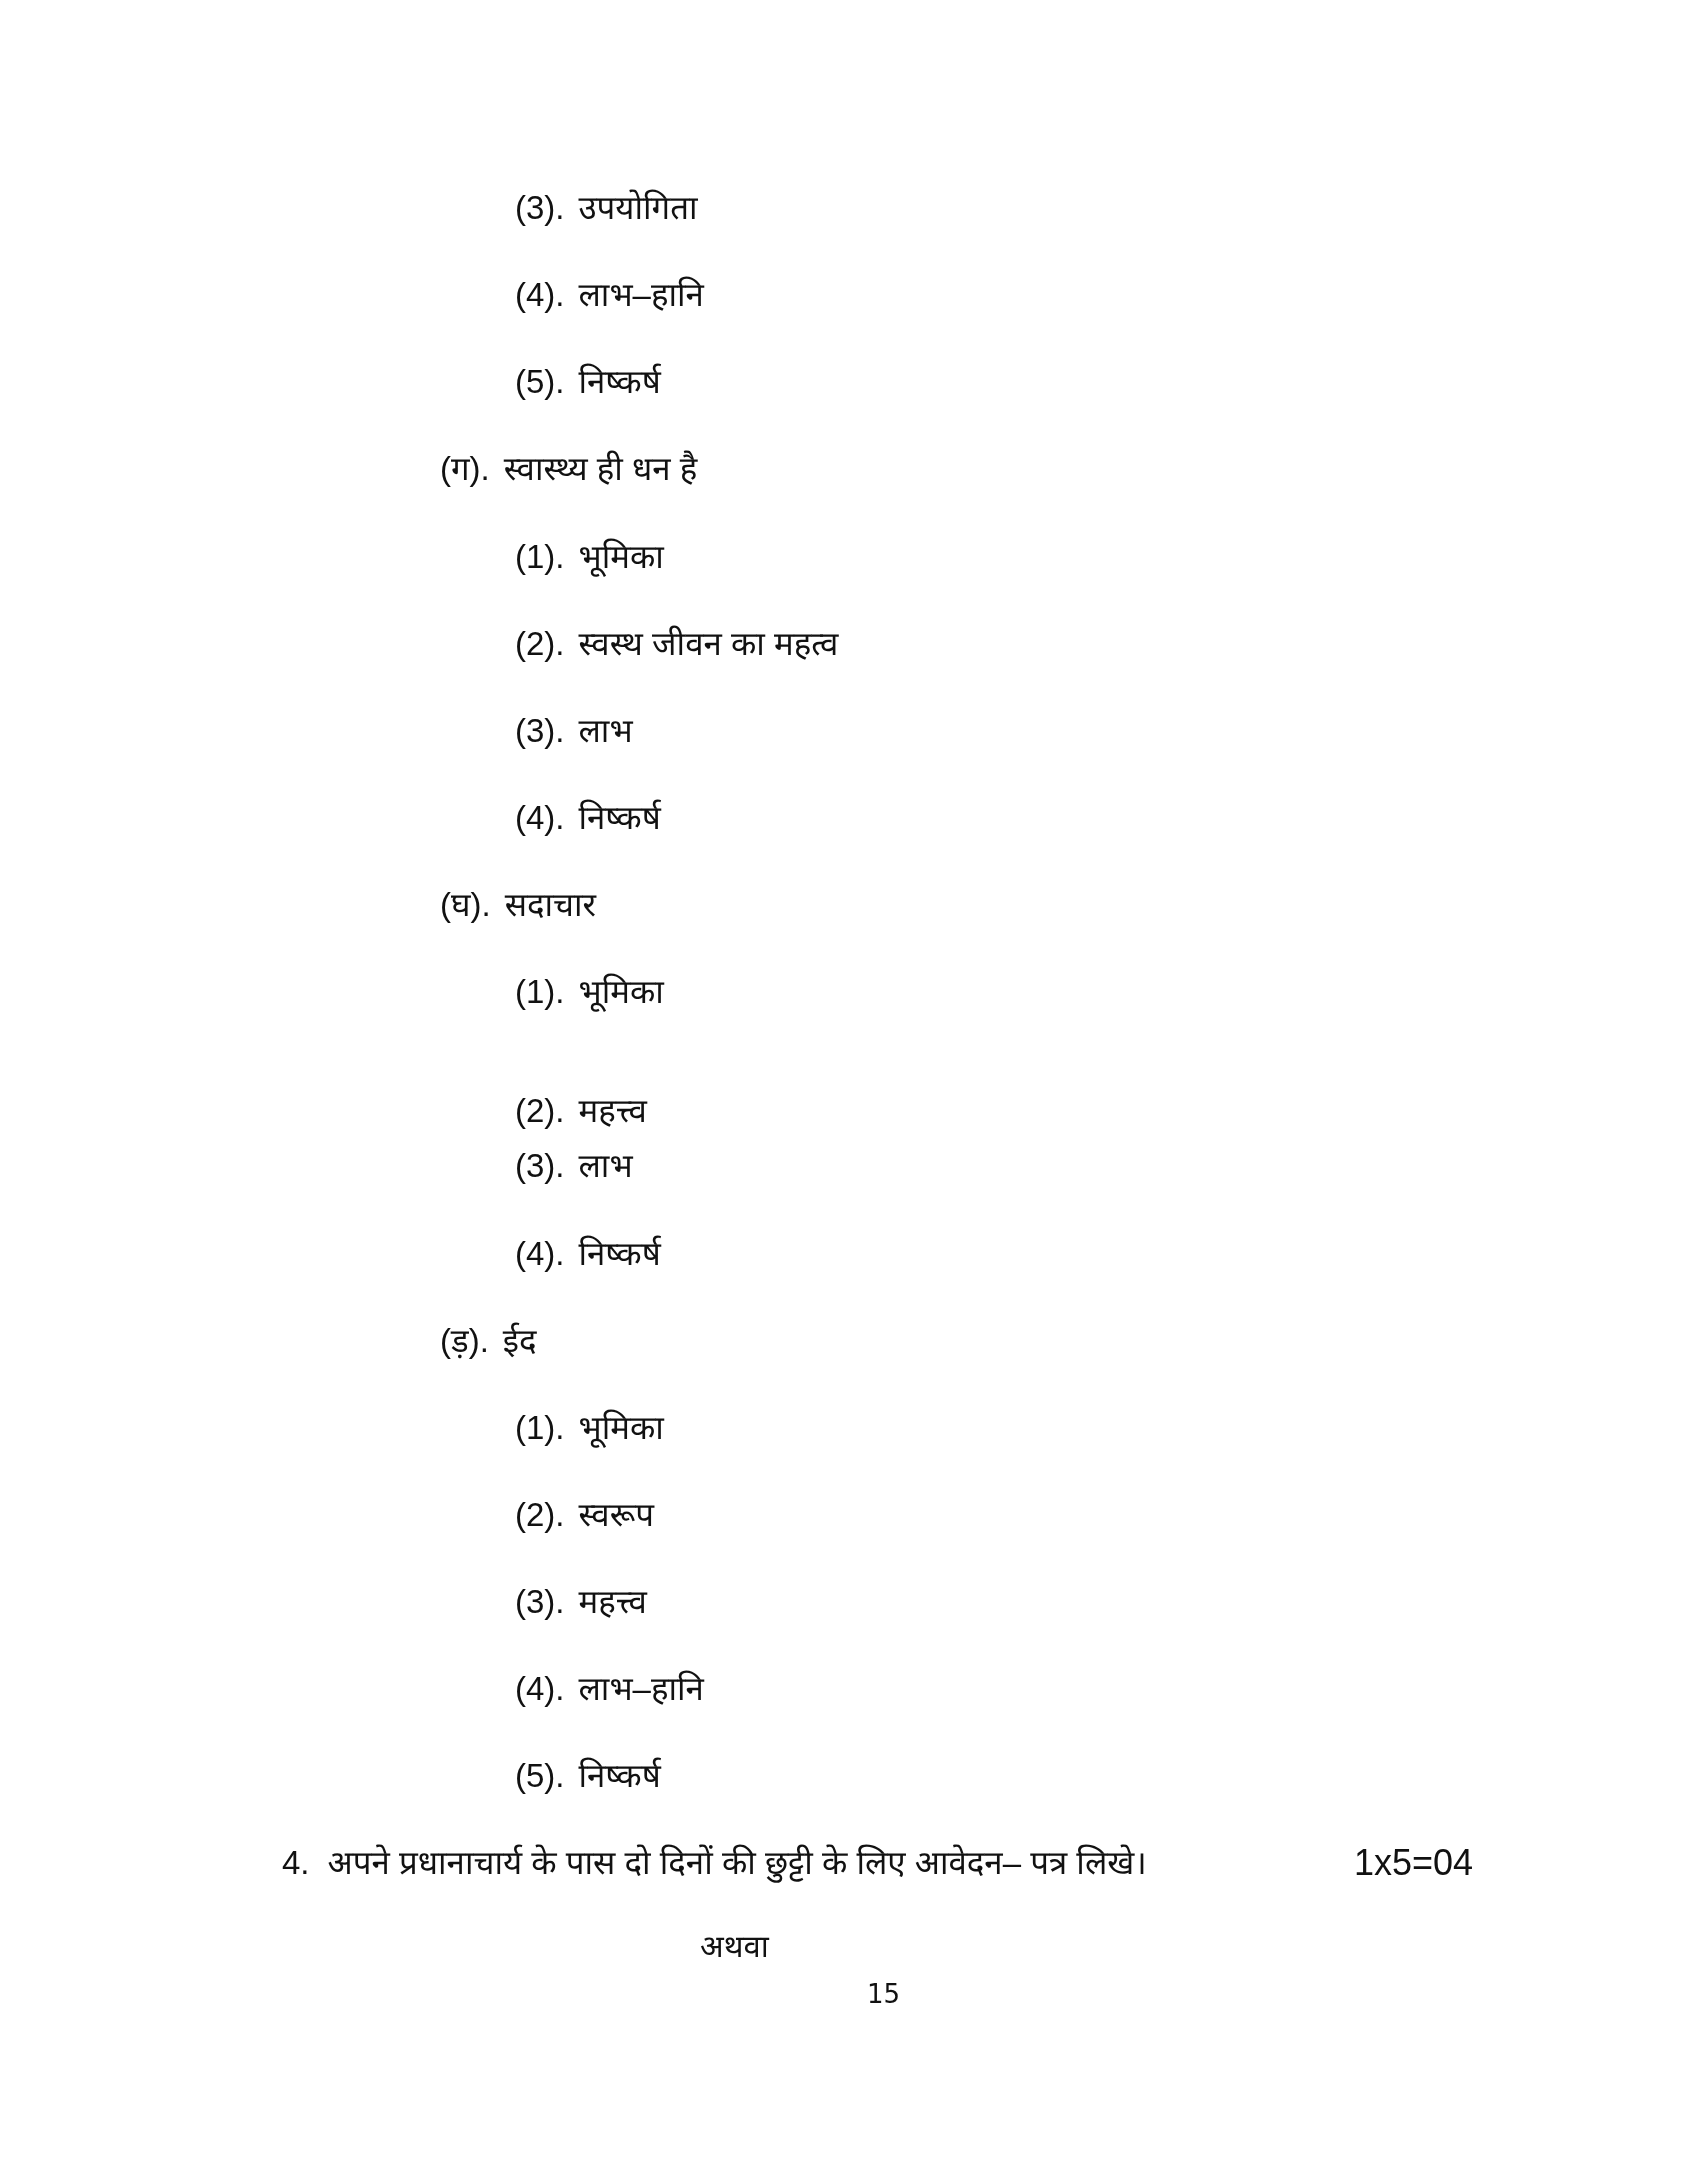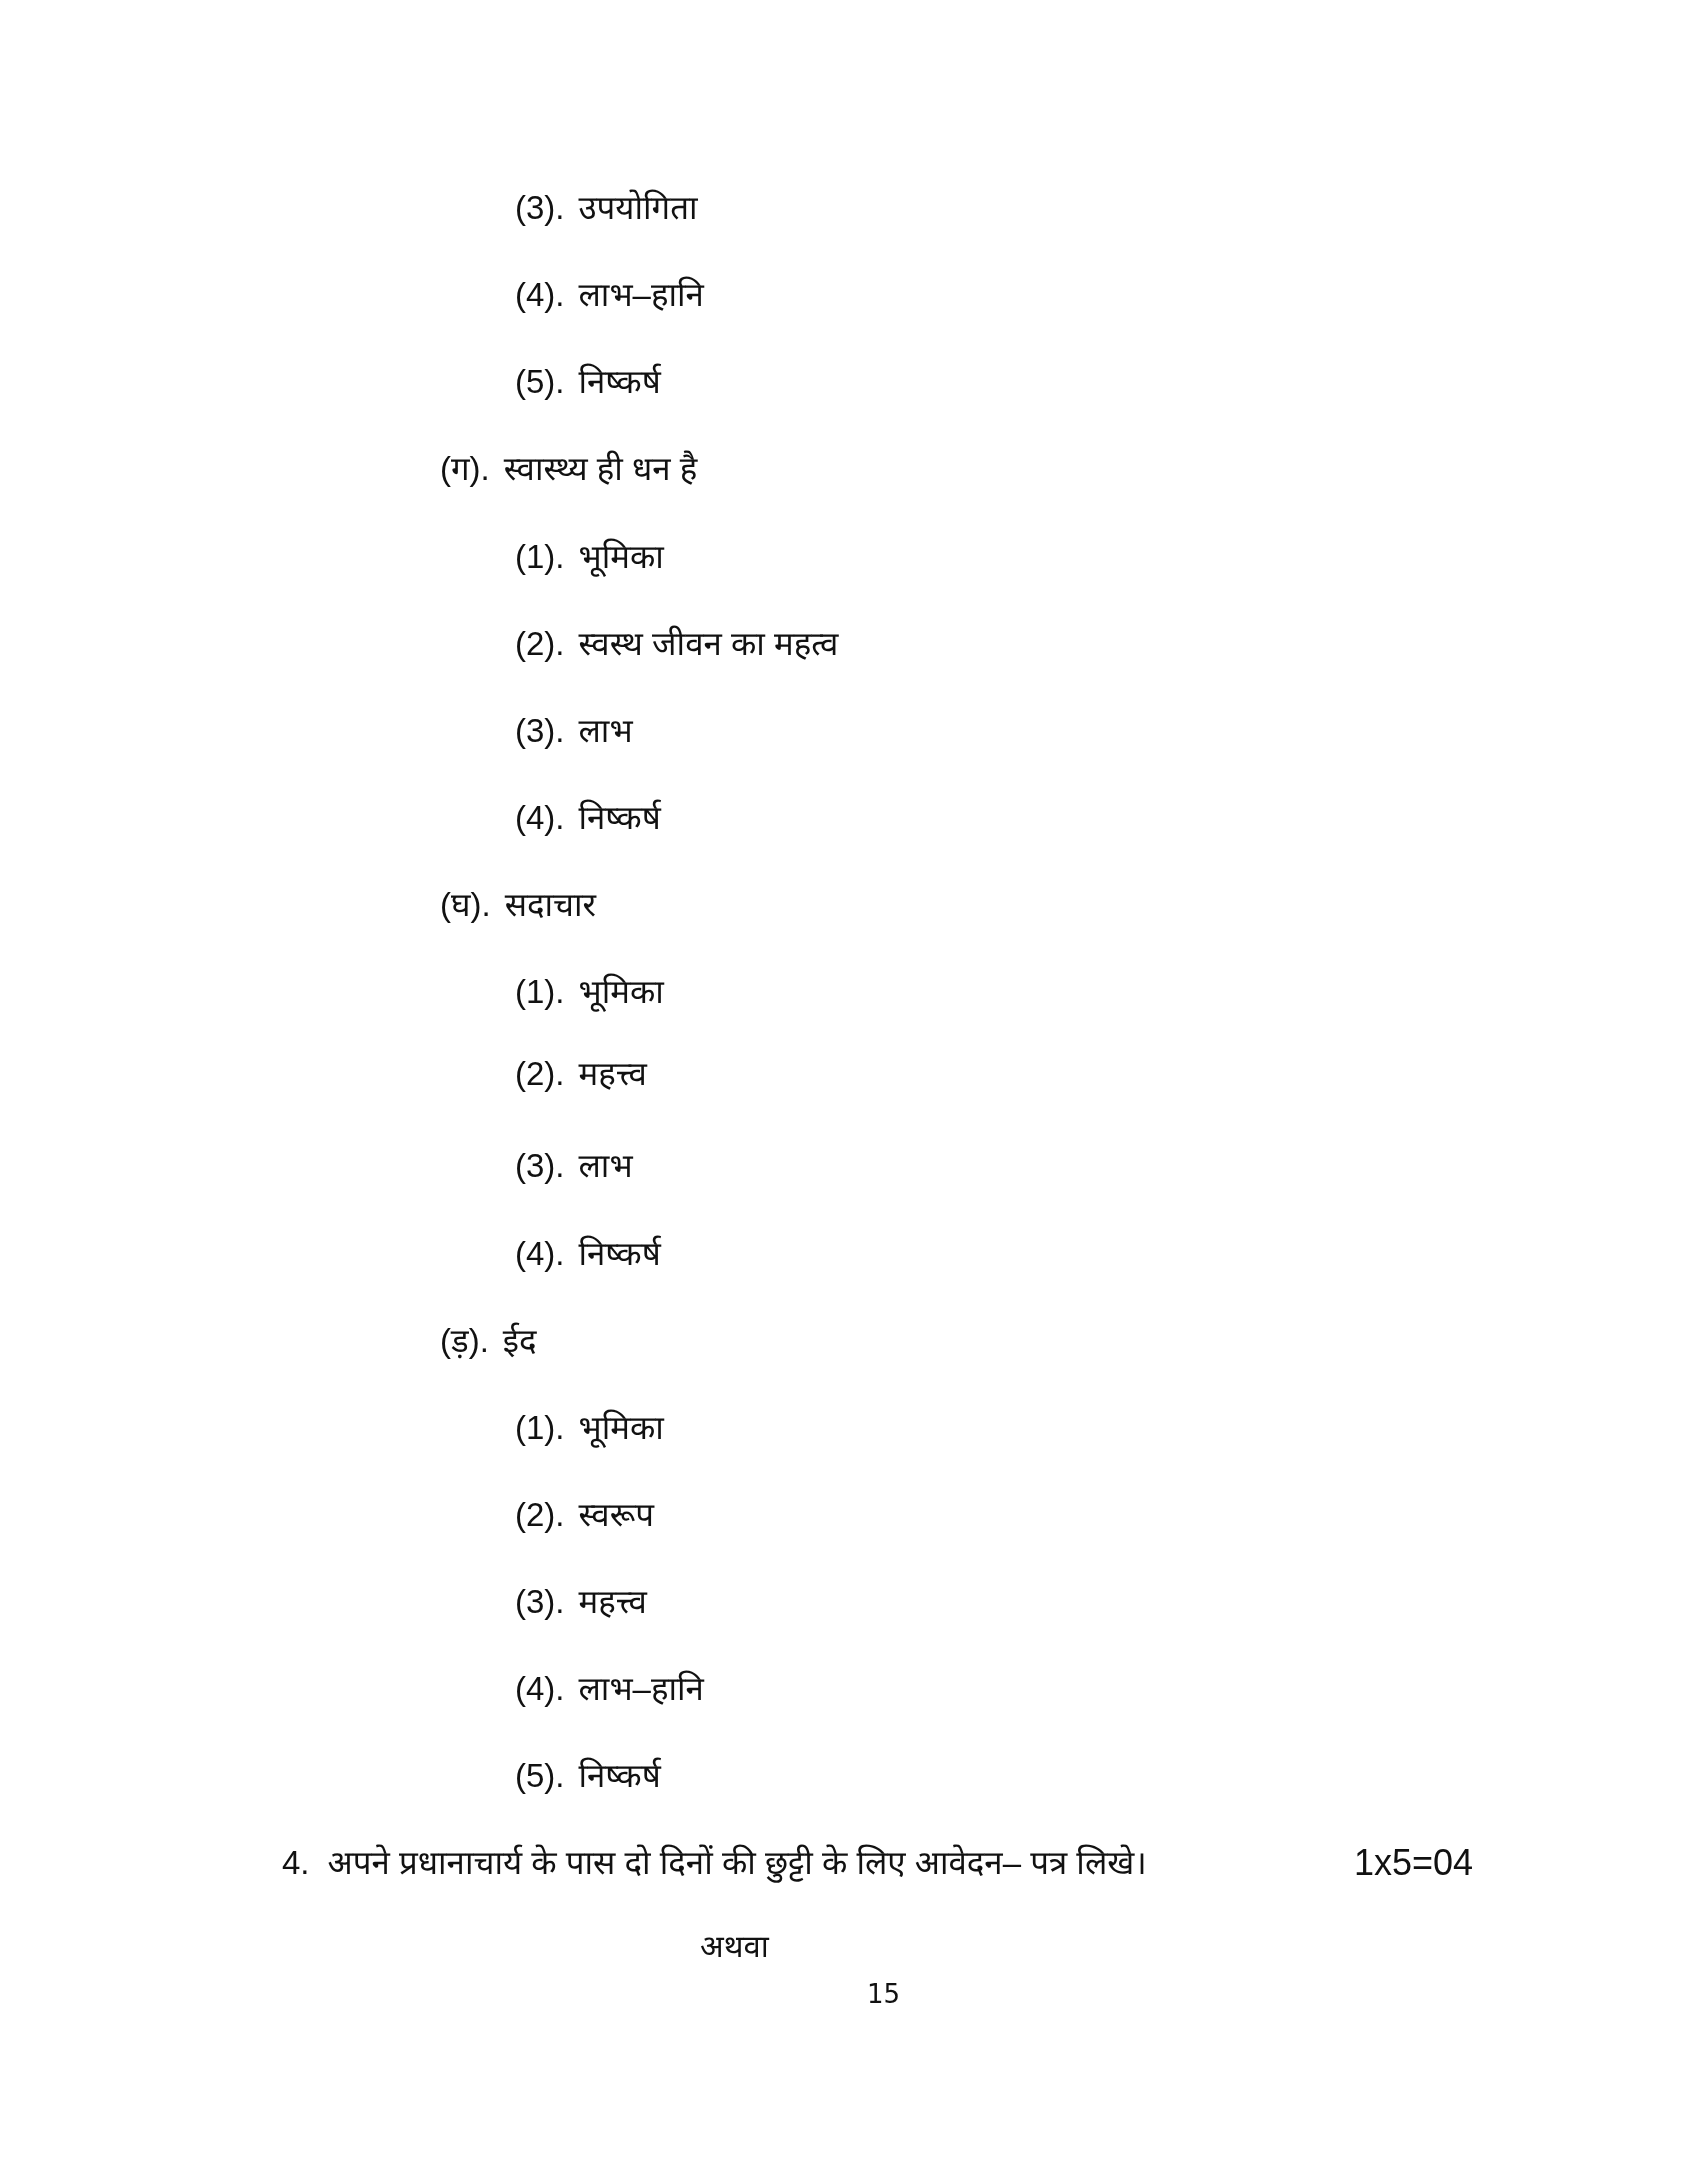--- a/index.html
+++ b/index.html
@@ -43,21 +43,21 @@
 <div class="line lvl2" style="top:796px">
   <span class="num">(4).</span><span>निष्कर्ष</span>
 </div>
 
 <div class="line lvl1" style="top:883px">
   <span class="num">(घ).</span><span>सदाचार</span>
 </div>
 <div class="line lvl2" style="top:970px">
   <span class="num">(1).</span><span>भूमिका</span>
 </div>
-<div class="line lvl2" style="top:1052px">
+<div class="line lvl2" style="top:1089px">
   <span class="num">(2).</span><span>महत्त्व</span>
 </div>
 <div class="line lvl2" style="top:1144px">
   <span class="num">(3).</span><span>लाभ</span>
 </div>
 <div class="line lvl2" style="top:1232px">
   <span class="num">(4).</span><span>निष्कर्ष</span>
 </div>
 
 <div class="line lvl1" style="top:1319px">

